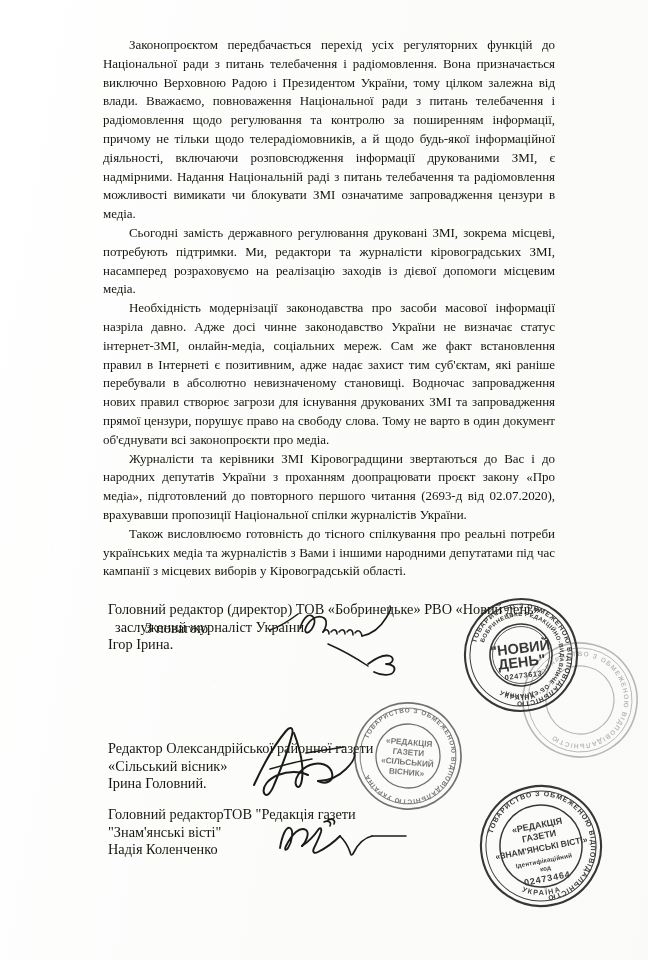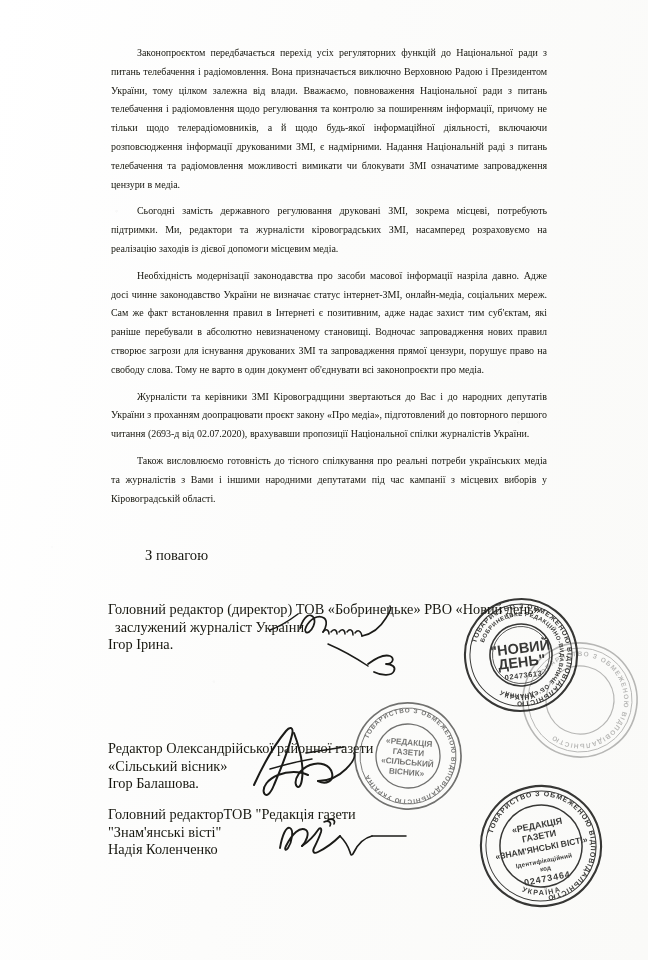--- a/index.html
+++ b/index.html
@@ -28,24 +28,24 @@
   }
 
   
   #body-text {
     position: absolute;
     left: 103px;
     top: 36px;
     width: 452px;
   }
   .para {
-    margin: 8px;
+    margin: 0;
     text-indent: 26px;
     text-align: justify;
-    font-size: 10px;
+    font-size: 13px;
     line-height: 18.8px;
     letter-spacing: -0.05px;
     word-spacing: 0.2px;
     color: #17170f;
   }
   .closing {
     margin: 16px;
     padding-top: 22px;
     text-indent: 26px;
     font-size: 14.6px;
@@ -161,21 +161,21 @@
       <path class="ink" stroke-width="1.6" d="M94,32 C104,30 112,24 118,14 C122,8 124,4 122,2"></path>
       <path class="ink" stroke-width="1.8" d="M100,60 C108,54 116,50 122,52 C127,54 125,60 118,60
            C124,60 128,63 126,67 C124,72 114,72 106,68"></path>
       <path class="ink" stroke-width="1.5" d="M60,40 C74,46 88,54 100,62"></path>
     </svg>
   </div>
 
   <div class="sig-block" id="sig-block-2">
     <div class="sig-line">Редактор Олександрійської районної газети</div>
     <div class="sig-line">«Сільський вісник»</div>
-    <div class="sig-line">Ігор Балашова.</div>
+    <div class="sig-line">Ірина Головний.</div>
   </div>
 
   <div class="signature" id="signature-2">
     <svg width="120" height="80" viewBox="0 0 120 80">
       <path class="ink" stroke-width="2.0" d="M4,62 C14,40 26,20 36,8 C40,3 44,4 42,12 C38,28 30,48 24,62
            C20,72 16,74 14,70 C12,64 18,56 28,52 C38,48 50,48 58,52"></path>
       <path class="ink" stroke-width="2.0" d="M44,10 C50,26 54,42 52,56 C51,64 48,66 46,62
            C44,56 50,46 60,42 C70,38 80,42 82,50 C84,58 76,62 68,58"></path>
       <path class="ink" stroke-width="1.6" d="M56,30 C68,28 82,26 94,24"></path>
       <path class="ink" stroke-width="1.8" d="M68,58 C78,58 88,54 96,46 C102,40 106,34 104,30"></path>

